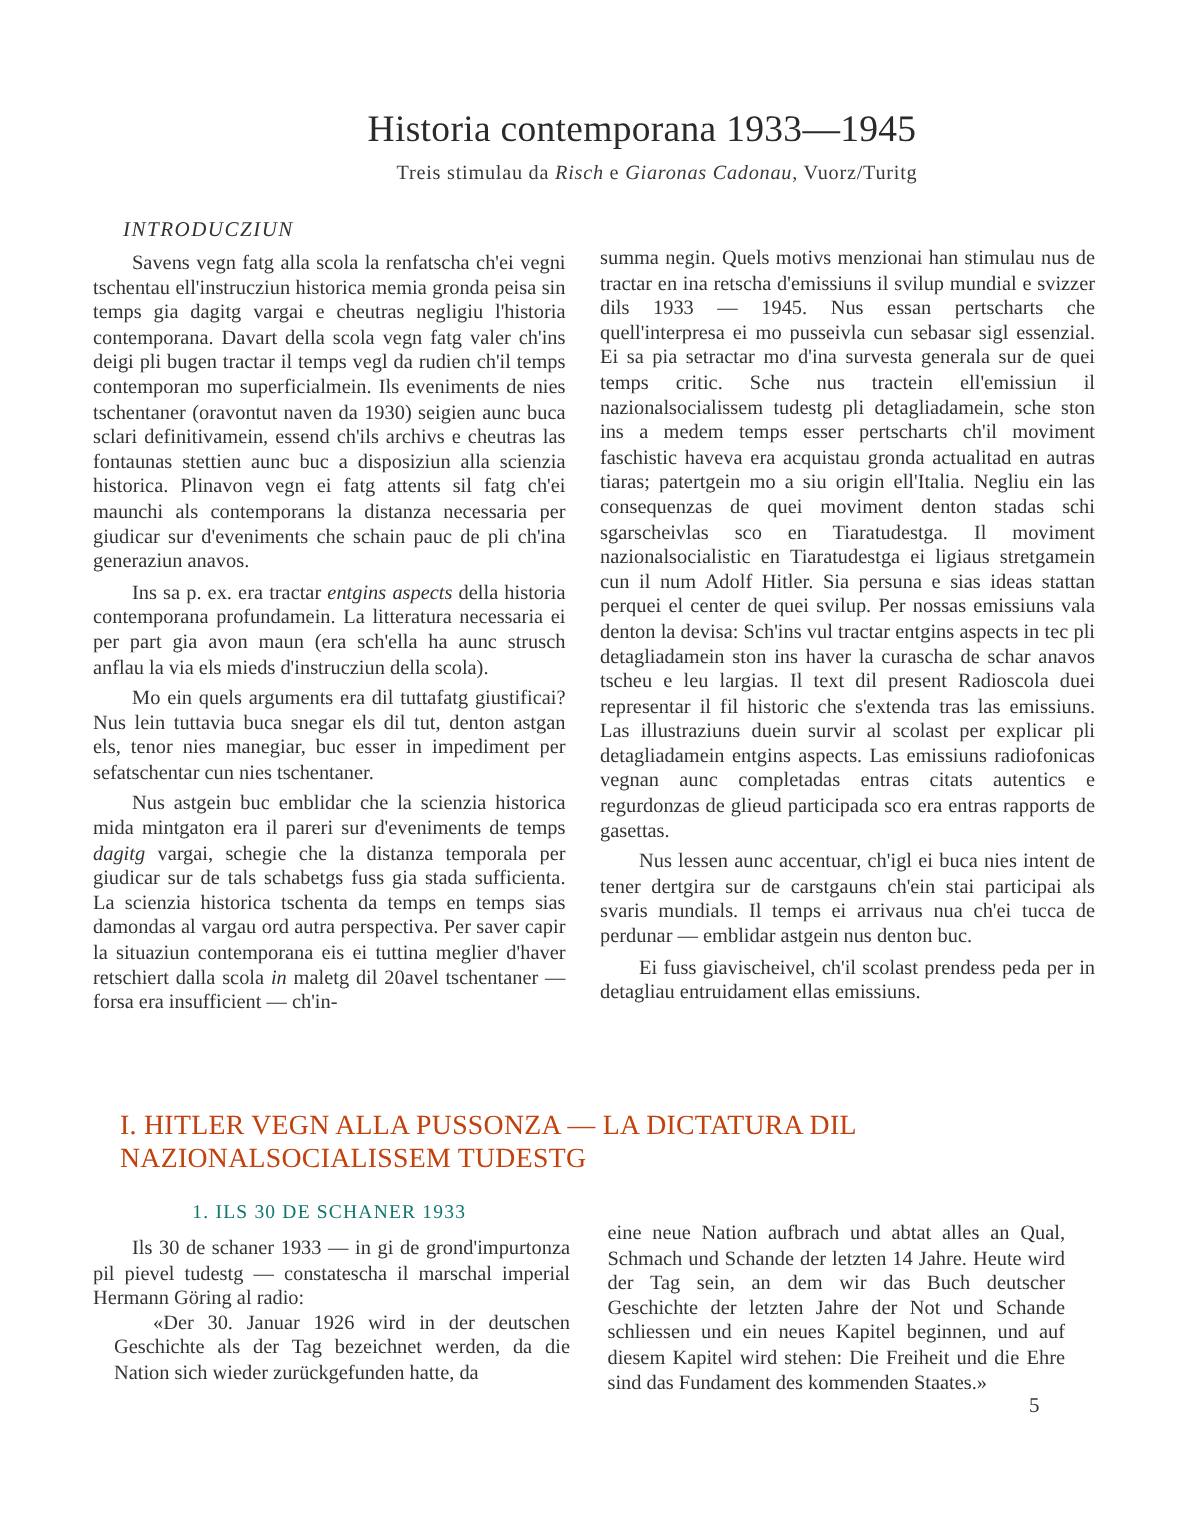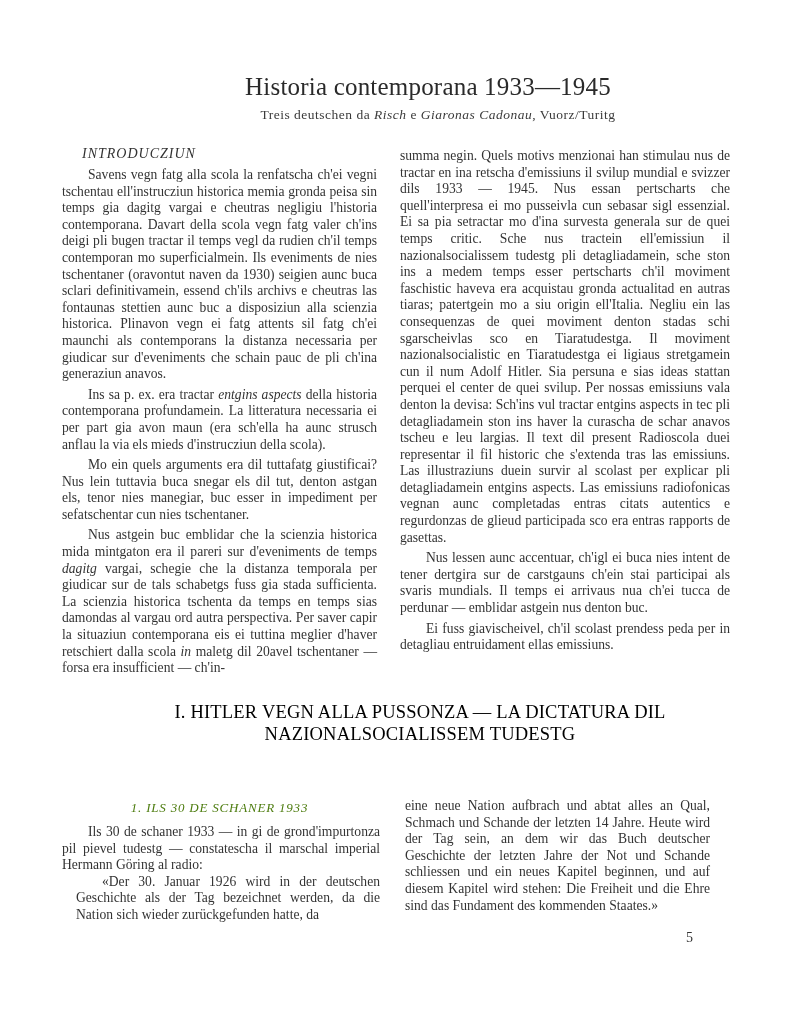--- a/index.html
+++ b/index.html
@@ -17,52 +17,52 @@
       position: absolute; left: 0; width: 800px; top: 107px; text-align: center;
       font-size: 13.5px; color: #3a3a3a; letter-spacing: 0.5px; margin-left: 38px;
     }
     .subtitle i { font-style: italic; }
     .col {
       position: absolute; font-size: 13.6px; line-height: 16.6px; color: #333;
       text-align: justify; hyphens: manual;
     }
     .col p { margin: 0; text-indent: 26px; }
     .col p + p { margin-top: 4px; }
-    .col p.noindent { text-indent: 0; }
+    .col p.noindent { text-indent: 0; margin-top: 16px; }
     .col-left-1 { left: 62px; top: 167px; width: 315px; }
     .col-right-1 { left: 400px; top: 148px; width: 330px; }
     .intro-heading {
       position: absolute; left: 62px; top: 146px; width: 315px; text-align: left;
       font-style: italic; font-size: 14px; letter-spacing: 1px; color: #333; padding-left: 20px;
     }
     .section-heading {
-      position: absolute; left: 60px; width: 680px; top: 701px; text-align: center;
-      font-size: 18.5px; line-height: 22px; color: #000000; font-weight: 500; letter-spacing: 0.2px;
+      position: absolute; left: 60px; width: 680px; top: 740px; text-align: left;
+      font-size: 18.5px; line-height: 22px; color: #c2410c; font-weight: 500; letter-spacing: 0.2px;
       padding-left: 20px;
     }
     .sub-heading {
       position: absolute; left: 62px; top: 800px; width: 315px; text-align: center;
-      font-style: italic; font-size: 13px; letter-spacing: 0.8px; color: #4d7c0f;
+      font-size: 13px; letter-spacing: 0.8px; color: #0f766e;
     }
     .col-left-2 { left: 62px; top: 824px; width: 318px; }
     .col-right-2 { left: 405px; top: 798px; width: 305px; }
     .quote { padding-left: 14px; text-indent: -4px; }
     .page-number {
       position: absolute; left: 686px; top: 930px; font-size: 14px; color: #333;
     }
     i.em { font-style: italic; }
   </style>
 </head>
 <body>
 
 <div class="page">
 
   <div class="title">Historia contemporana 1933—1945</div>
 
-  <div class="subtitle"><span>Treis deutschen da </span><i>Risch</i><span> e </span><i>Giaronas Cadonau</i><span>, Vuorz/Turitg</span></div>
+  <div class="subtitle"><span>Treis stimulau da </span><i>Risch</i><span> e </span><i>Giaronas Cadonau</i><span>, Vuorz/Turitg</span></div>
 
   <div class="intro-heading">INTRODUCZIUN</div>
 
   <div class="col col-left-1">
     <p>Savens vegn fatg alla scola la renfatscha ch'ei vegni tschentau ell'instrucziun historica memia gronda peisa sin temps gia dagitg vargai e cheutras negligiu l'historia contemporana. Davart della scola vegn fatg valer ch'ins deigi pli bugen tractar il temps vegl da rudien ch'il temps contemporan mo superficialmein. Ils eveniments de nies tschentaner (oravontut naven da 1930) seigien aunc buca sclari definitivamein, essend ch'ils archivs e cheutras las fontaunas stettien aunc buc a disposiziun alla scienzia historica. Plinavon vegn ei fatg attents sil fatg ch'ei maunchi als contemporans la distanza necessaria per giudicar sur d'eveniments che schain pauc de pli ch'ina generaziun anavos.</p>
     <p><span>Ins sa p. ex. era tractar </span><i class="em">entgins aspects</i><span> della historia contemporana profundamein. La litteratura necessaria ei per part gia avon maun (era sch'ella ha aunc strusch anflau la via els mieds d'instrucziun della scola).</span></p>
     <p>Mo ein quels arguments era dil tuttafatg giustificai? Nus lein tuttavia buca snegar els dil tut, denton astgan els, tenor nies manegiar, buc esser in impediment per sefatschentar cun nies tschentaner.</p>
     <p><span>Nus astgein buc emblidar che la scienzia historica mida mintgaton era il pareri sur d'eveniments de temps </span><i class="em">dagitg</i><span> vargai, schegie che la distanza temporala per giudicar sur de tals schabetgs fuss gia stada sufficienta. La scienzia historica tschenta da temps en temps sias damondas al vargau ord autra perspectiva. Per saver capir la situaziun contemporana eis ei tuttina meglier d'haver retschiert dalla scola </span><i class="em">in</i><span> maletg dil 20avel tschentaner — forsa era insufficient — ch'in-</span></p>
   </div>
 

